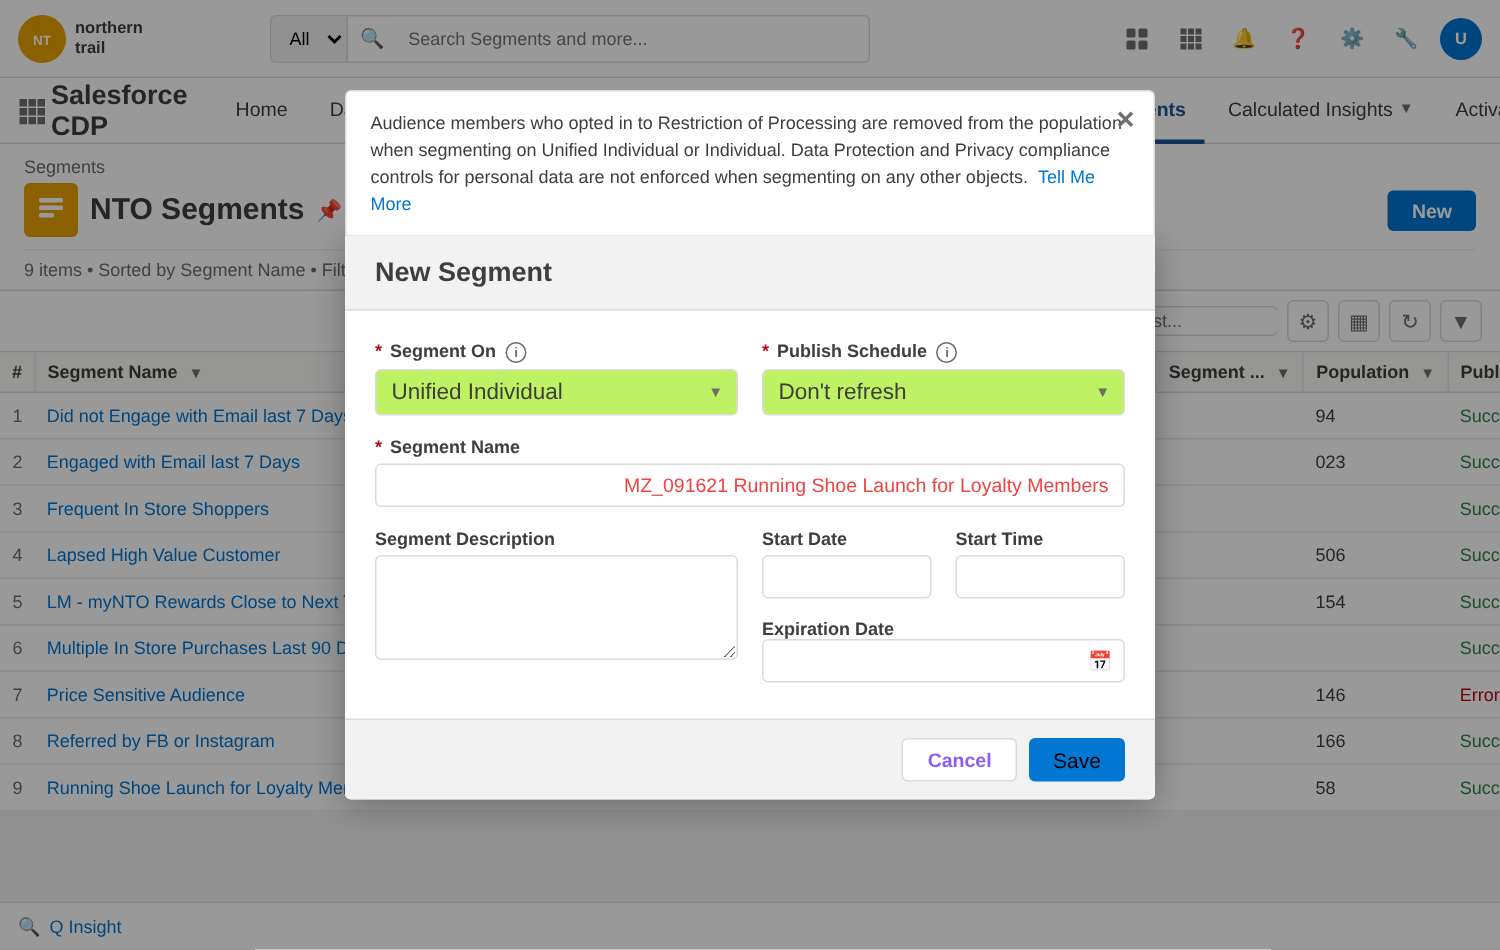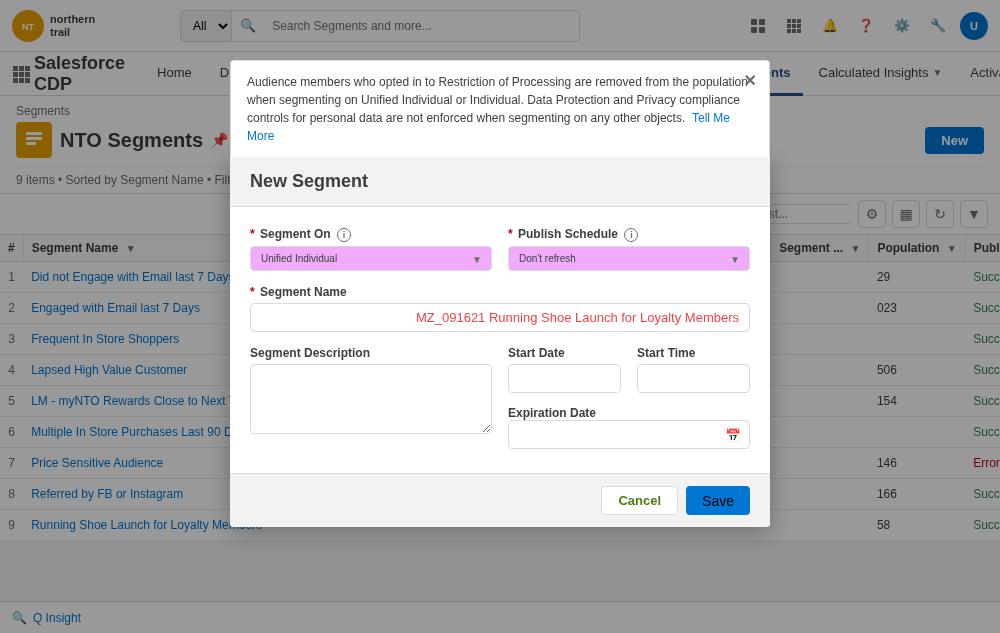--- a/index.html
+++ b/index.html
@@ -372,24 +372,24 @@
       text-align: right;
     }
     .select-wrap {
       position: relative;
     }
     .select-wrap select {
       width: 100%;
       border: 1px solid #dddbda;
       border-radius: 4px;
       padding: 6px 10px;
-      font-size: 10px;
+      font-size: 15px;
       outline: none;
       color: #3e3e3c;
-      background: #f0abfc;
+      background: #bef264;
       appearance: none;
       -webkit-appearance: none;
       cursor: pointer;
     }
     .select-wrap::after {
       content: '▼';
       position: absolute;
       right: 10px;
       top: 50%;
       transform: translateY(-50%);
@@ -409,21 +409,21 @@
       gap: 8px;
       border-top: 1px solid #dddbda;
       background: #f3f2f2;
     }
     .btn-cancel {
       background: #fff;
       border: 1px solid #dddbda;
       border-radius: 4px;
       padding: 6px 16px;
       font-size: 13px;
-      color: #4d7c0f;
+      color: #8b5cf6;
       cursor: pointer;
       font-weight: 600;
     }
     .btn-save {
       background: #0176d3;
       border: none;
       border-radius: 4px;
       padding: 6px 16px;
       font-size: 14px;
       color: #000000;
@@ -596,21 +596,21 @@
     </thead>
     <tbody id="table-body">
     <tr>
       <td class="row-num">1</td>
       <td class="link-cell">Did not Engage with Email last 7 Days</td>
       <td>11/7/2021 5:06 PM</td>
       <td>D...</td>
       <td>9/30/2021 3:46 PM</td>
       <td>6/14/...</td>
       <td></td>
-      <td>29</td>
+      <td>94</td>
       <td class="badge-success">Success</td>
 
     </tr>
         <tr>
       <td class="row-num">2</td>
       <td class="link-cell">Engaged with Email last 7 Days</td>
       <td></td>
       <td></td>
       <td></td>
       <td></td>

